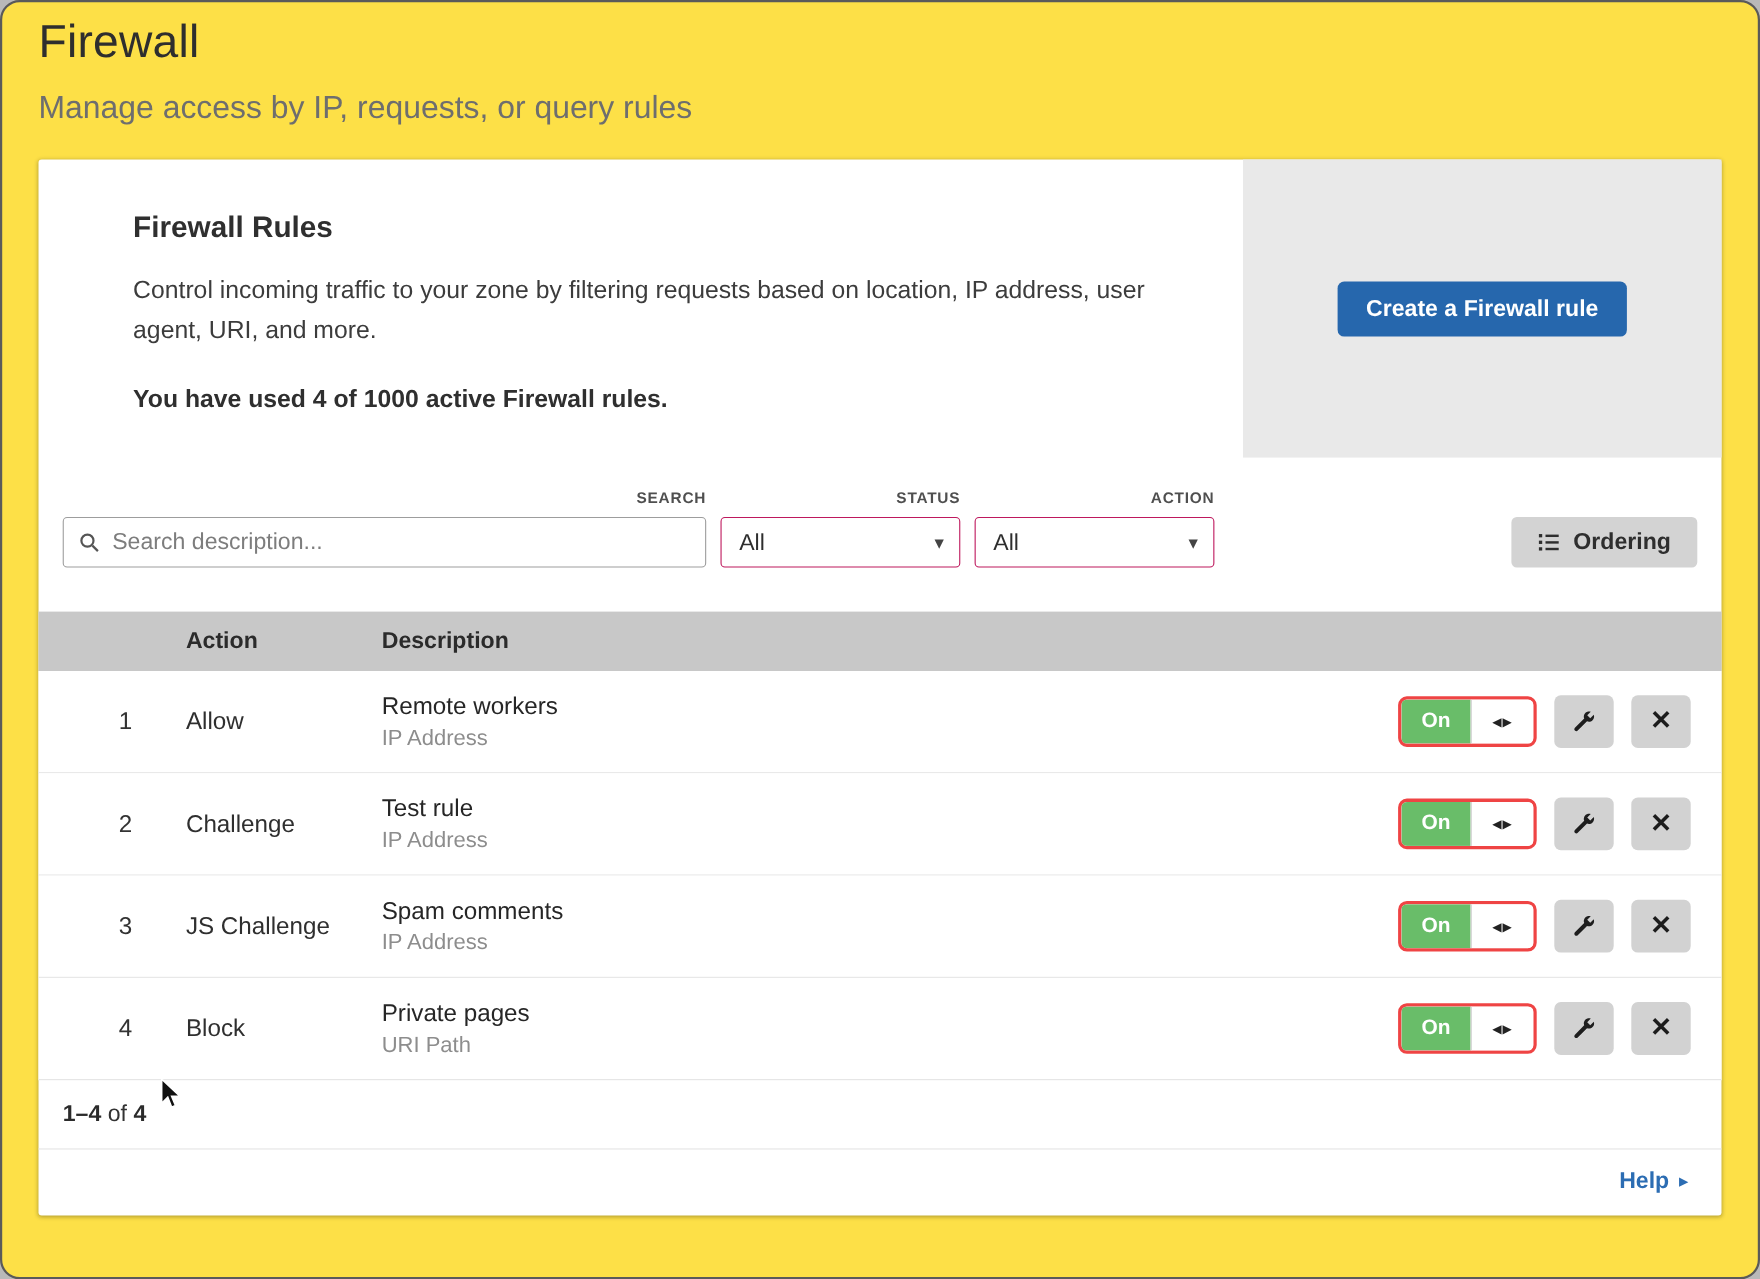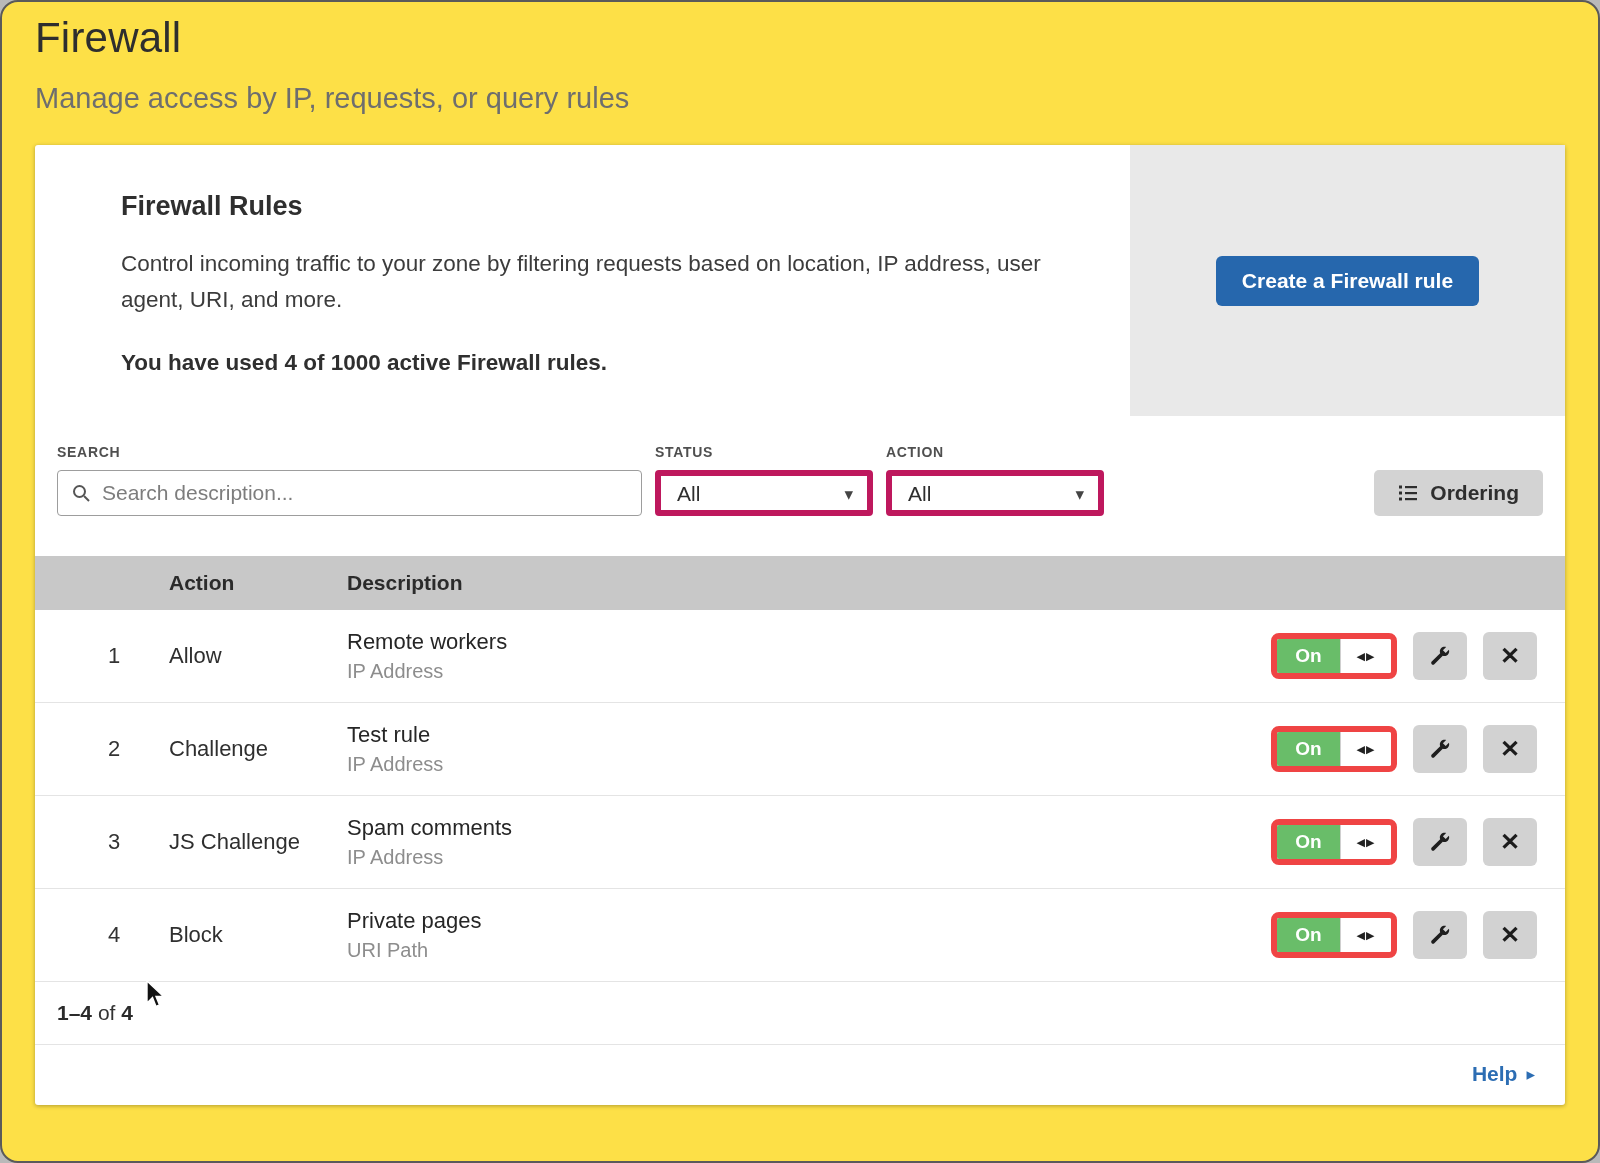--- a/index.html
+++ b/index.html
@@ -51,37 +51,37 @@
     font-family:inherit;
     font-size:21px; font-weight:600;
     border:none; border-radius:6px;
     padding:13px 26px; cursor:pointer;
   }
   
   .filters {
     display:flex; align-items:flex-end;
     padding:28px 22px 40px; gap:13px;
   }
-  .filter-group { display:flex; flex-direction:column; }
+  .filter-group { display:flex; flex-direction:column;align-items:flex-end; }
   .filter-label {
     font-size:14px; font-weight:700; letter-spacing:.7px;
     color:#4f4f4f; margin-bottom:10px;
   }
   .search-wrap { position:relative; width:585px; }
   .search-wrap svg { position:absolute; left:14px; top:13px; }
   .search-input {
     width:100%; height:46px;
     border:1px solid #9d9d9d; border-radius:4px;
     font-family:inherit; font-size:21px; color:#333;
     padding:0 14px 0 44px; outline:none; background:#fff;
   }
   .search-input::placeholder { color:#7d7d7d; }
   .select {
     width:218px; height:46px;
-    border:6px solid #be185d; border-radius:4px;
+    border:1px solid #be185d; border-radius:4px;
     background:#fff;
     display:flex; align-items:center; justify-content:space-between;
     padding:2px 14px 0 16px;
     font-size:21px; color:#2e2e2e; cursor:pointer;gap:24px;
   }
   .select .chev { font-size:17px; color:#444; }
   .ordering-btn {
     margin-left:auto;
     height:46px; background:#d3d3d3;
     border:none; border-radius:5px;
@@ -104,21 +104,21 @@
   .cell-num { padding-left:24px; text-align:center; font-size:22px; color:#333; }
   .cell-action { font-size:22px; color:#2f2f2f; }
   .cell-desc .rule-title { font-size:22px; color:#262626; margin-bottom:5px; }
   .cell-desc .rule-type { font-size:20px; color:#8d8d8d; }
   .cell-controls {
     display:flex; align-items:center; justify-content:flex-end;
     gap:16px; padding-right:28px;
   }
   .toggle {
     display:flex; width:126px; height:46px;
-    border:6px solid #ef4444; border-radius:8px;
+    border:3px solid #ef4444; border-radius:8px;
     overflow:hidden; cursor:pointer; background:#fff;
   }
   .toggle-on {
     flex:0 0 63px; background:#69bd69; color:#fff;
     display:flex; align-items:center; justify-content:center;
     font-size:19px; font-weight:600;
   }
   .toggle-handle {
     flex:1; background:#fff; border-left:1px solid #cfcfcf;
     display:flex; align-items:center; justify-content:center;

